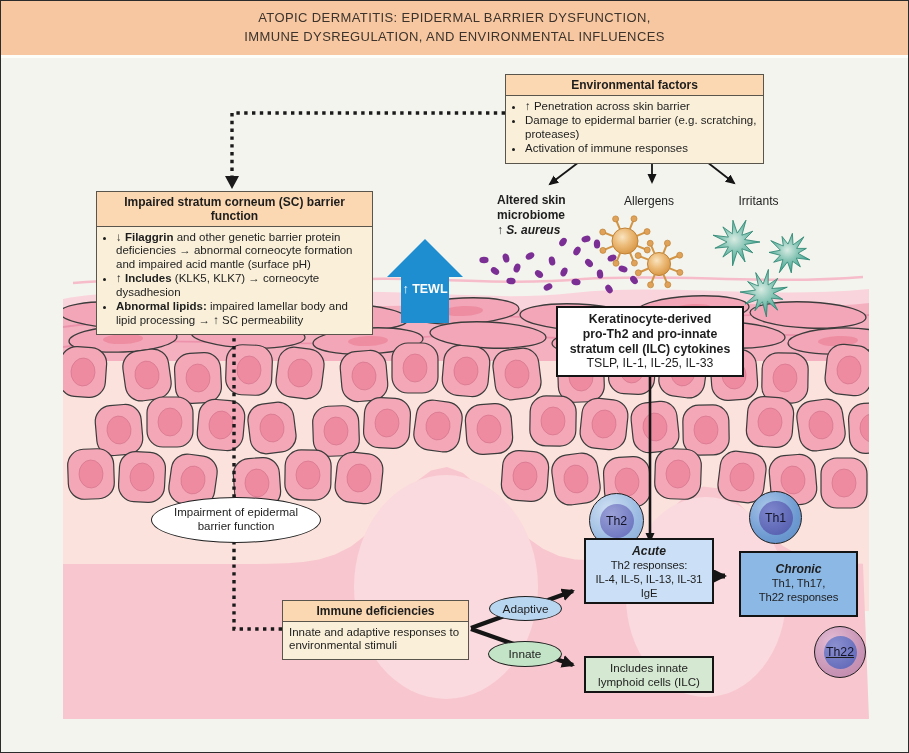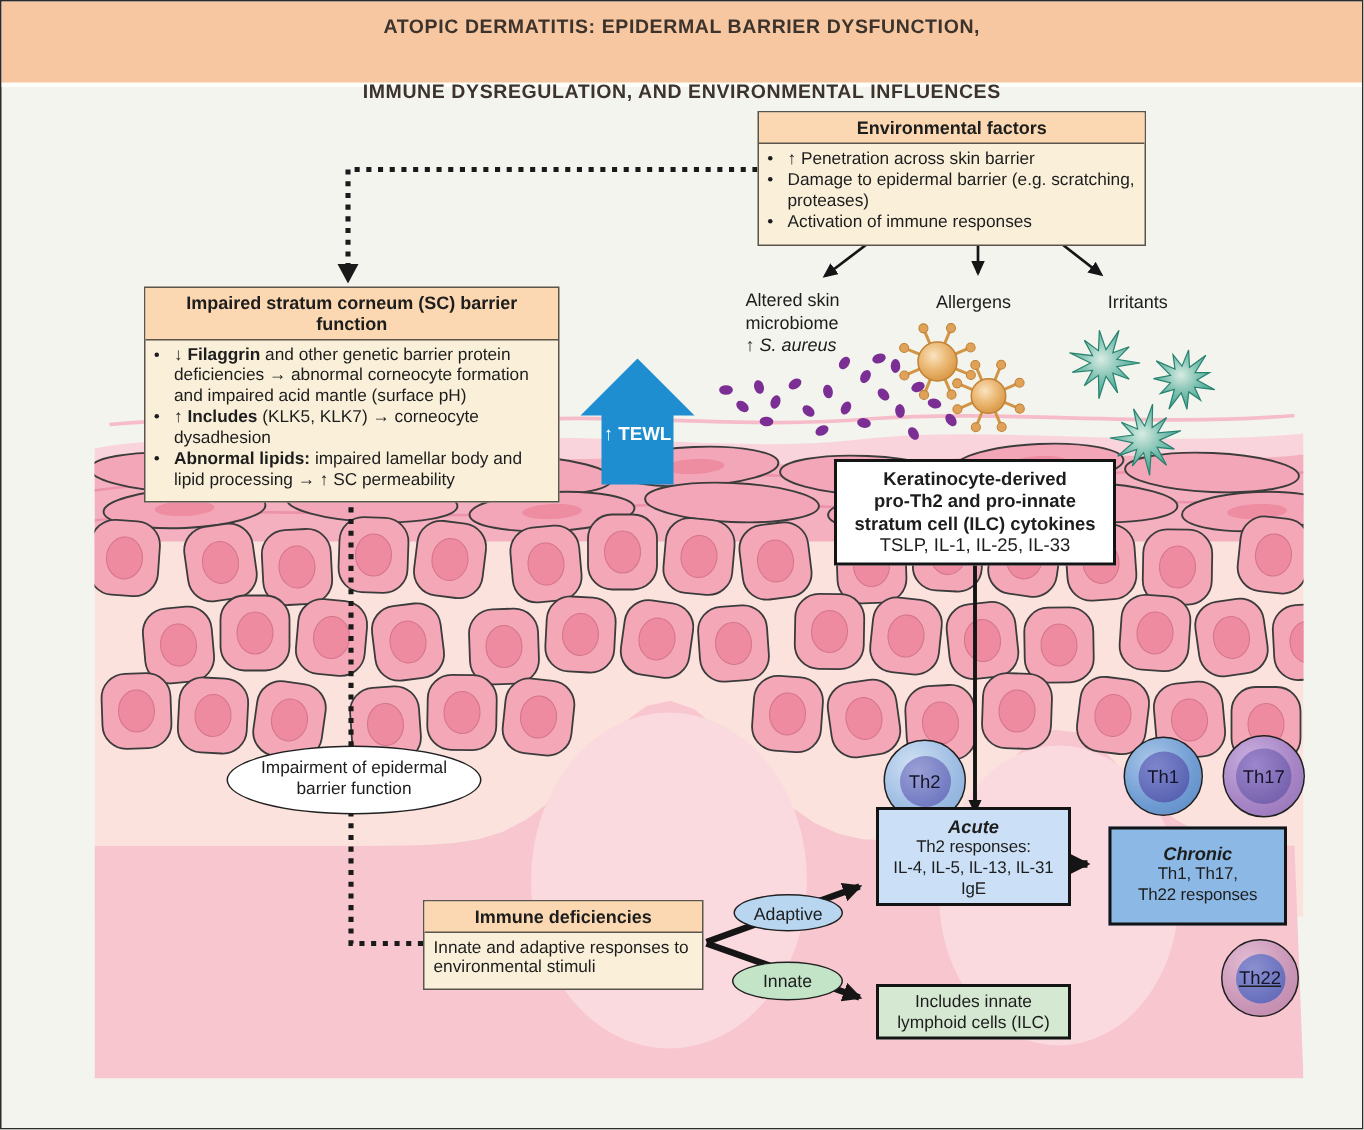--- a/index.html
+++ b/index.html
@@ -2,34 +2,34 @@
 <html><head>
 <meta charset="utf-8">
 <style>
   html,body{margin:0;padding:0;background:#e8e8e4;}
   #frame{position:relative;width:909px;height:753px;background:#f3f4ee;border:1px solid #2b2b2b;
          box-sizing:border-box;overflow:hidden;font-family:"Liberation Sans",sans-serif;color:#1d1d1d;}
   
   #banner{position:absolute;left:0;top:0;width:100%;height:57px;background:#f7c7a1;z-index:20;
           display:flex;flex-direction:column;align-items:center;justify-content:center;
           border-bottom:3px solid #fdfdfa;box-sizing:border-box;}
-  #banner .t{font-size:13px;font-weight:bold;letter-spacing:.4px;color:#3c342c;line-height:1.45;margin-top:24px;}
+  #banner .t{font-size:13px;font-weight:normal;letter-spacing:.4px;color:#3c342c;line-height:1.45;}
   
   .panel{position:absolute;border:1.5px solid #5a554c;background:#faf0da;z-index:10;box-sizing:border-box;}
   .panel .hd{background:#fbd8b2;border-bottom:1.5px solid #5a554c;font-weight:bold;text-align:center;
              font-size:12px;padding:3px 4px;}
   .panel .bd{padding:4px 6px 6px 6px;font-size:11.5px;line-height:1.17;}
   ul.bullets{margin:0;padding-left:13px;list-style:disc;}
   ul.bullets li{margin:0 0 1px 0;}
   #env-box{left:504px;top:73px;width:259px;}
   #sc-box{left:95px;top:190px;width:277px;}
   #imm-box{left:281px;top:599px;width:187px;}
   
   .explabel{position:absolute;z-index:8;font-size:12px;line-height:1.25;}
-  #microbiome-label{left:496px;top:192px;width:100px;text-align:left;}
+  #microbiome-label{left:496px;top:192px;width:100px;text-align:left;font-weight:bold;}
   #allergens-label{left:600px;top:193px;width:96px;text-align:center;}
   #irritants-label{left:710px;top:193px;width:95px;text-align:center;}
   
   #kerat-box{position:absolute;left:555px;top:305px;width:188px;background:#fff;border:2px solid #141414;
              z-index:10;text-align:center;font-size:12.3px;line-height:1.2;padding:4px 2px;box-sizing:border-box;}
   #kerat-box .main{font-weight:bold;}
   #kerat-box .sub{font-weight:normal;}
   
   .rbox{position:absolute;border:2px solid #141414;z-index:10;text-align:center;box-sizing:border-box;}
   #acute-box{left:583px;top:537px;width:130px;height:66px;background:#cbe0f6;padding-top:4px;}
@@ -347,23 +347,20 @@
       </div>
     <div class="sub">TSLP, IL-1, IL-25, IL-33</div>
   </div>
 
   <div id="th2" class="tcell">
       <div class="nuc">Th2</div>
     </div>
   <div id="th1" class="tcell">
       <div class="nuc">Th1</div>
     </div>
-  <div id="th17" class="tcell">
-      <div class="nuc">Th17</div>
-    </div>
   <div id="th22" class="tcell">
       <div class="nuc">Th22</div>
     </div>
 
   <div id="impair-ellipse">
     <div>Impairment of epidermal</div>
     <div>barrier function</div>
   </div>
 
   <div id="imm-box" class="panel">

